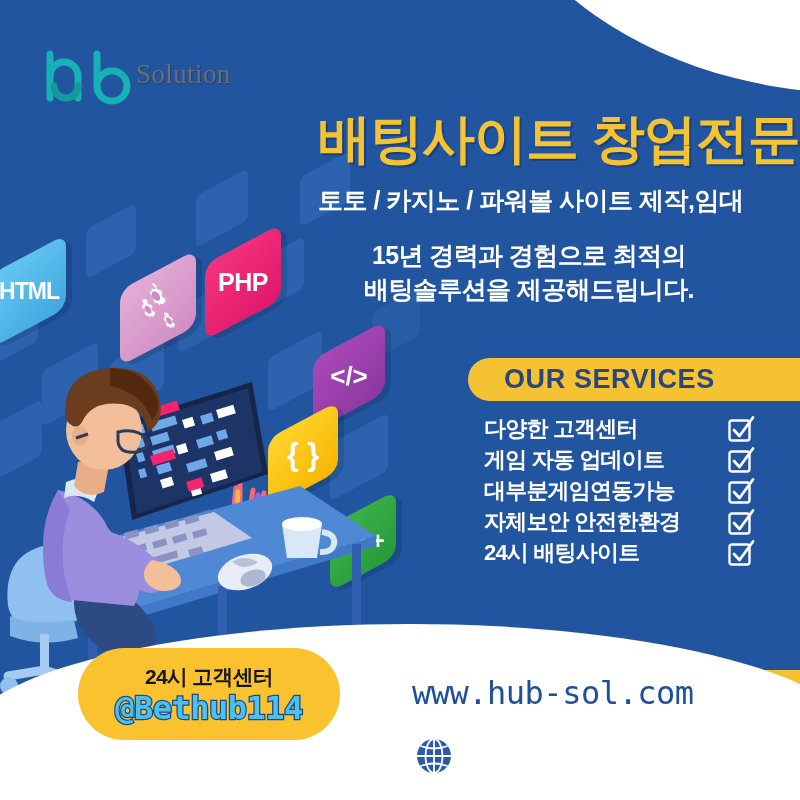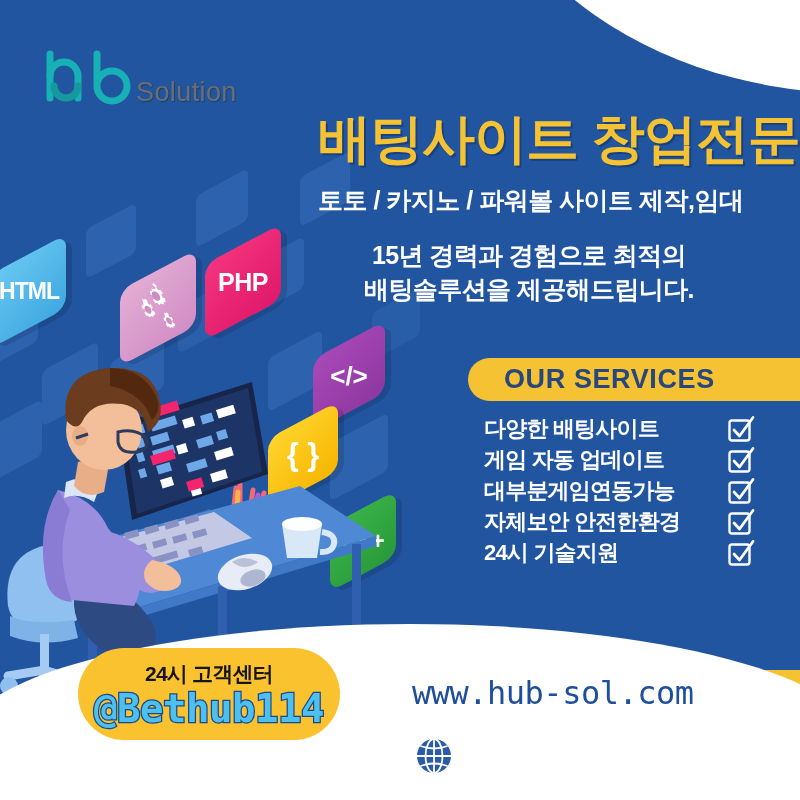--- a/index.html
+++ b/index.html
@@ -41,22 +41,23 @@
     z-index:-1;
   }
   .swoosh-wrap { position:absolute; top:0; right:0; width:400px; height:180px; overflow:hidden; }
 
   
   .logo { position:absolute; left:42px; top:48px; display:flex; align-items:flex-end; }
   .logo-mark { position:relative; width:92px; height:62px; }
   .logo-mark svg { display:block; }
   .logo-word {
     font-size:27px; color:#6e6e6e; letter-spacing:.4px;
-    margin-left:2px; margin-bottom:2px;
+    margin-left:2px; margin-bottom:20px;
     text-shadow:1px 1px 1px rgba(0,0,0,.25);
+    font-family:Liberation Serif, serif;
   }
 
   
   .headline-block { position:absolute; left:318px; top:110px; width:470px; }
   .headline {
     font-size:53px; font-weight:bold; color:#f4c233;
     letter-spacing:-1px; line-height:1.1; white-space:nowrap;
     text-shadow:2px 2px 0 rgba(16,50,100,.55);
   }
   .subhead {
@@ -133,21 +134,21 @@
     width:262px; height:92px;
     background:#f9c22e; border-radius:46px;
     display:flex; flex-direction:column; align-items:center;
     justify-content:center; padding-top:2px;
   }
   .contact-label {
     font-size:21px; font-weight:bold; color:#15151a;
     letter-spacing:-.8px; line-height:1;
   }
   .contact-handle {
-    font-size:39px; font-weight:bold; color:#4ec0ef;
+    font-size:32px; font-weight:bold; color:#4ec0ef;
     letter-spacing:-.5px; line-height:1; margin-top:5px;
     font-family:"DejaVu Sans Mono","Liberation Mono",monospace;
     -webkit-text-stroke:2.5px #1a4a8a;
     paint-order:stroke fill;
   }
 
   
   .badge {
     position:absolute;
     border-radius:12px;
@@ -387,21 +388,21 @@
       </g>
     </svg>
   </div>
 
   <div class="services-pill">
     <div class="services-pill-label">OUR SERVICES</div>
   </div>
 
   <div class="service-list">
     <div class="service-row">
-      <span class="service-text">다양한 배팅사이트</span>
+      <span class="service-text">다양한 고객센터</span>
       <span class="check-box">
         <svg width="27" height="27" viewBox="0 0 27 27" aria-hidden="true">
           <rect x="2.5" y="4.5" width="20" height="20" rx="2.5" fill="none" stroke="#ffffff" stroke-width="2.4"></rect>
           <path d="M7 14 l5.5 6 L26 1.5" fill="none" stroke="#ffffff" stroke-width="2.8" stroke-linecap="round" stroke-linejoin="round"></path>
         </svg>
       </span>
     </div>
     <div class="service-row">
       <span class="service-text">게임 자동 업데이트</span>
       <span class="check-box">
@@ -423,21 +424,21 @@
     <div class="service-row">
       <span class="service-text">자체보안 안전한환경</span>
       <span class="check-box">
         <svg width="27" height="27" viewBox="0 0 27 27" aria-hidden="true">
           <rect x="2.5" y="4.5" width="20" height="20" rx="2.5" fill="none" stroke="#ffffff" stroke-width="2.4"></rect>
           <path d="M7 14 l5.5 6 L26 1.5" fill="none" stroke="#ffffff" stroke-width="2.8" stroke-linecap="round" stroke-linejoin="round"></path>
         </svg>
       </span>
     </div>
     <div class="service-row">
-      <span class="service-text">24시 기술지원</span>
+      <span class="service-text">24시 배팅사이트</span>
       <span class="check-box">
         <svg width="27" height="27" viewBox="0 0 27 27" aria-hidden="true">
           <rect x="2.5" y="4.5" width="20" height="20" rx="2.5" fill="none" stroke="#ffffff" stroke-width="2.4"></rect>
           <path d="M7 14 l5.5 6 L26 1.5" fill="none" stroke="#ffffff" stroke-width="2.8" stroke-linecap="round" stroke-linejoin="round"></path>
         </svg>
       </span>
     </div>
   </div>
 
   <div class="strip-yellow-mask">

